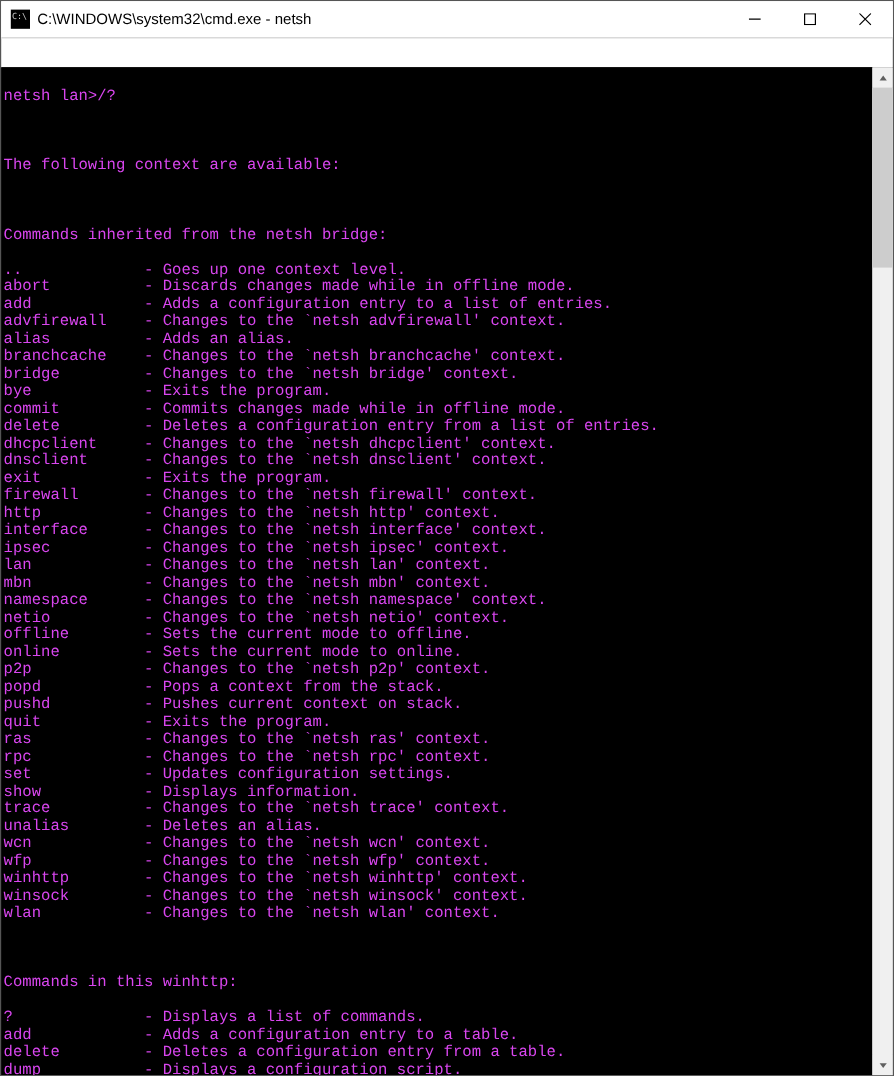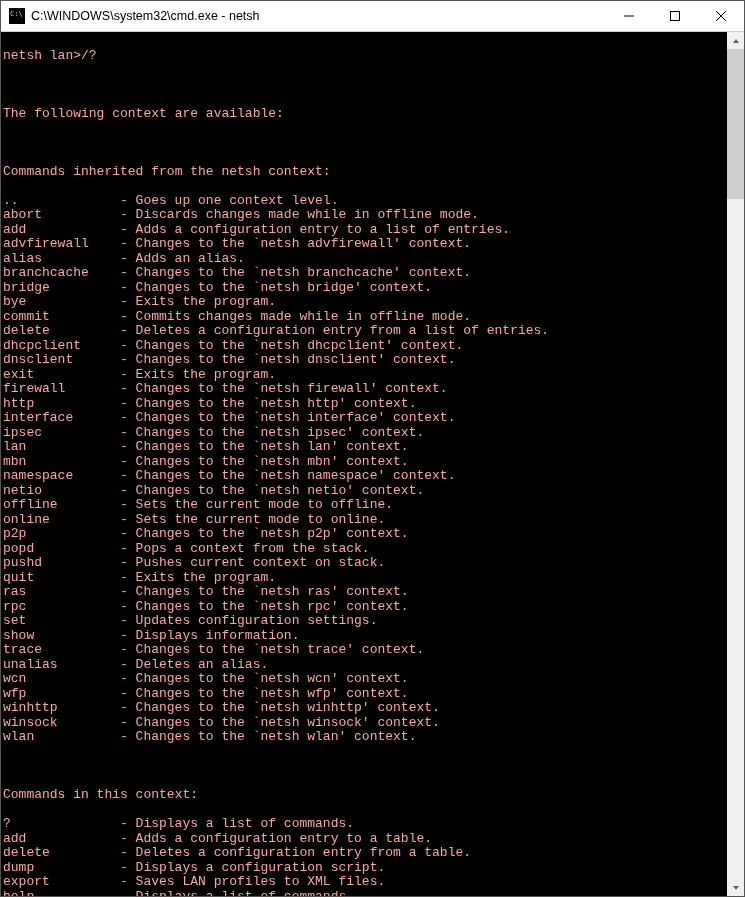--- a/index.html
+++ b/index.html
@@ -14,20 +14,21 @@
       height: 897px;
       overflow: hidden;
     }
     .window {
       width: 745px;
       height: 897px;
       background: #ffffff;
       border: 1px solid #555;
       display: flex;
       flex-direction: column;
+      gap: 24px;
     }
     .titlebar {
       height: 31px;
       background: #ffffff;
       display: flex;
       align-items: center;
       border-bottom: 1px solid #d0d0d0;
     }
     .titlebar-icon {
       width: 16px;
@@ -74,21 +75,21 @@
     }
     .console-area {
       flex: 1;
       display: flex;
       background: #000;
       overflow: hidden;
     }
     .console {
       flex: 1;
       background: #000000;
-      color: #fca5a5;
+      color: #d946ef;
       font-family: Consolas, "Courier New", monospace;
       font-size: 13px;
       line-height: 14.5px;
       padding: 2px 0 2px 2px;
       white-space: pre;
       overflow: hidden;
     }
     .console .row {
       display: block;
       height: 14.5px;
@@ -159,24 +160,24 @@
       </button>
     </div>
   </div>
 
   <div class="console-area">
     <div class="console">
 <span class="row">netsh lan&gt;/?</span>
 <span class="row"></span>
 <span class="row">The following context are available:</span>
 <span class="row"></span>
-<span class="row">Commands inherited from the netsh context:</span>
+<span class="row">Commands inherited from the netsh bridge:</span>
 <div id="inherited-list"><span class="row cmd-row"><span class="cmd-name">..</span><span>- Goes up one context level.</span></span><span class="row cmd-row"><span class="cmd-name">abort</span><span>- Discards changes made while in offline mode.</span></span><span class="row cmd-row"><span class="cmd-name">add</span><span>- Adds a configuration entry to a list of entries.</span></span><span class="row cmd-row"><span class="cmd-name">advfirewall</span><span>- Changes to the `netsh advfirewall' context.</span></span><span class="row cmd-row"><span class="cmd-name">alias</span><span>- Adds an alias.</span></span><span class="row cmd-row"><span class="cmd-name">branchcache</span><span>- Changes to the `netsh branchcache' context.</span></span><span class="row cmd-row"><span class="cmd-name">bridge</span><span>- Changes to the `netsh bridge' context.</span></span><span class="row cmd-row"><span class="cmd-name">bye</span><span>- Exits the program.</span></span><span class="row cmd-row"><span class="cmd-name">commit</span><span>- Commits changes made while in offline mode.</span></span><span class="row cmd-row"><span class="cmd-name">delete</span><span>- Deletes a configuration entry from a list of entries.</span></span><span class="row cmd-row"><span class="cmd-name">dhcpclient</span><span>- Changes to the `netsh dhcpclient' context.</span></span><span class="row cmd-row"><span class="cmd-name">dnsclient</span><span>- Changes to the `netsh dnsclient' context.</span></span><span class="row cmd-row"><span class="cmd-name">exit</span><span>- Exits the program.</span></span><span class="row cmd-row"><span class="cmd-name">firewall</span><span>- Changes to the `netsh firewall' context.</span></span><span class="row cmd-row"><span class="cmd-name">http</span><span>- Changes to the `netsh http' context.</span></span><span class="row cmd-row"><span class="cmd-name">interface</span><span>- Changes to the `netsh interface' context.</span></span><span class="row cmd-row"><span class="cmd-name">ipsec</span><span>- Changes to the `netsh ipsec' context.</span></span><span class="row cmd-row"><span class="cmd-name">lan</span><span>- Changes to the `netsh lan' context.</span></span><span class="row cmd-row"><span class="cmd-name">mbn</span><span>- Changes to the `netsh mbn' context.</span></span><span class="row cmd-row"><span class="cmd-name">namespace</span><span>- Changes to the `netsh namespace' context.</span></span><span class="row cmd-row"><span class="cmd-name">netio</span><span>- Changes to the `netsh netio' context.</span></span><span class="row cmd-row"><span class="cmd-name">offline</span><span>- Sets the current mode to offline.</span></span><span class="row cmd-row"><span class="cmd-name">online</span><span>- Sets the current mode to online.</span></span><span class="row cmd-row"><span class="cmd-name">p2p</span><span>- Changes to the `netsh p2p' context.</span></span><span class="row cmd-row"><span class="cmd-name">popd</span><span>- Pops a context from the stack.</span></span><span class="row cmd-row"><span class="cmd-name">pushd</span><span>- Pushes current context on stack.</span></span><span class="row cmd-row"><span class="cmd-name">quit</span><span>- Exits the program.</span></span><span class="row cmd-row"><span class="cmd-name">ras</span><span>- Changes to the `netsh ras' context.</span></span><span class="row cmd-row"><span class="cmd-name">rpc</span><span>- Changes to the `netsh rpc' context.</span></span><span class="row cmd-row"><span class="cmd-name">set</span><span>- Updates configuration settings.</span></span><span class="row cmd-row"><span class="cmd-name">show</span><span>- Displays information.</span></span><span class="row cmd-row"><span class="cmd-name">trace</span><span>- Changes to the `netsh trace' context.</span></span><span class="row cmd-row"><span class="cmd-name">unalias</span><span>- Deletes an alias.</span></span><span class="row cmd-row"><span class="cmd-name">wcn</span><span>- Changes to the `netsh wcn' context.</span></span><span class="row cmd-row"><span class="cmd-name">wfp</span><span>- Changes to the `netsh wfp' context.</span></span><span class="row cmd-row"><span class="cmd-name">winhttp</span><span>- Changes to the `netsh winhttp' context.</span></span><span class="row cmd-row"><span class="cmd-name">winsock</span><span>- Changes to the `netsh winsock' context.</span></span><span class="row cmd-row"><span class="cmd-name">wlan</span><span>- Changes to the `netsh wlan' context.</span></span></div>
 <span class="row"></span>
-<span class="row">Commands in this context:</span>
+<span class="row">Commands in this winhttp:</span>
 <div id="context-list"><span class="row cmd-row"><span class="cmd-name">?</span><span>- Displays a list of commands.</span></span><span class="row cmd-row"><span class="cmd-name">add</span><span>- Adds a configuration entry to a table.</span></span><span class="row cmd-row"><span class="cmd-name">delete</span><span>- Deletes a configuration entry from a table.</span></span><span class="row cmd-row"><span class="cmd-name">dump</span><span>- Displays a configuration script.</span></span><span class="row cmd-row"><span class="cmd-name">export</span><span>- Saves LAN profiles to XML files.</span></span><span class="row cmd-row"><span class="cmd-name">help</span><span>- Displays a list of commands.</span></span></div>
 
 
 
     </div>
 
     <div class="scrollbar">
       <button class="scroll-btn">
         <svg viewBox="0 0 8 8">
             <polygon points="4,2 7,6 1,6" fill="#606060"></polygon>

